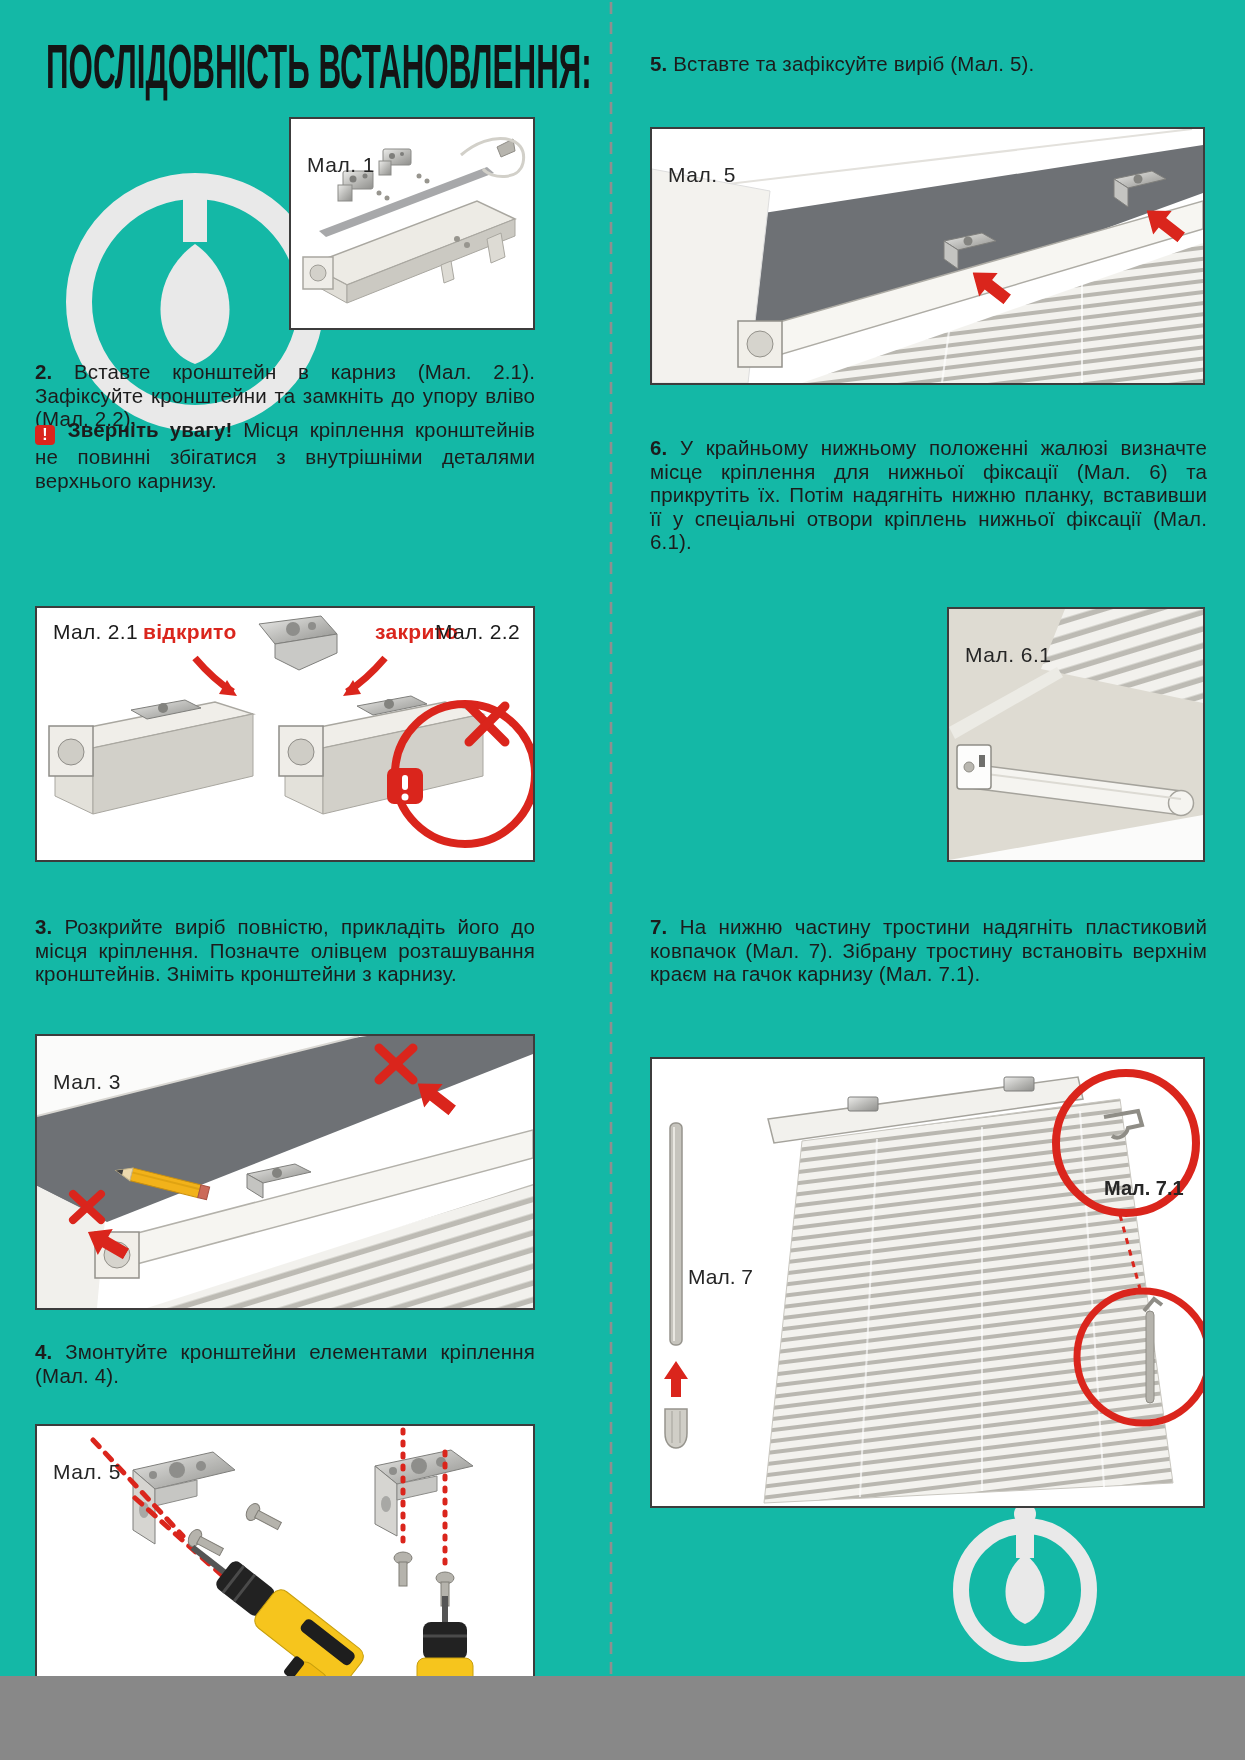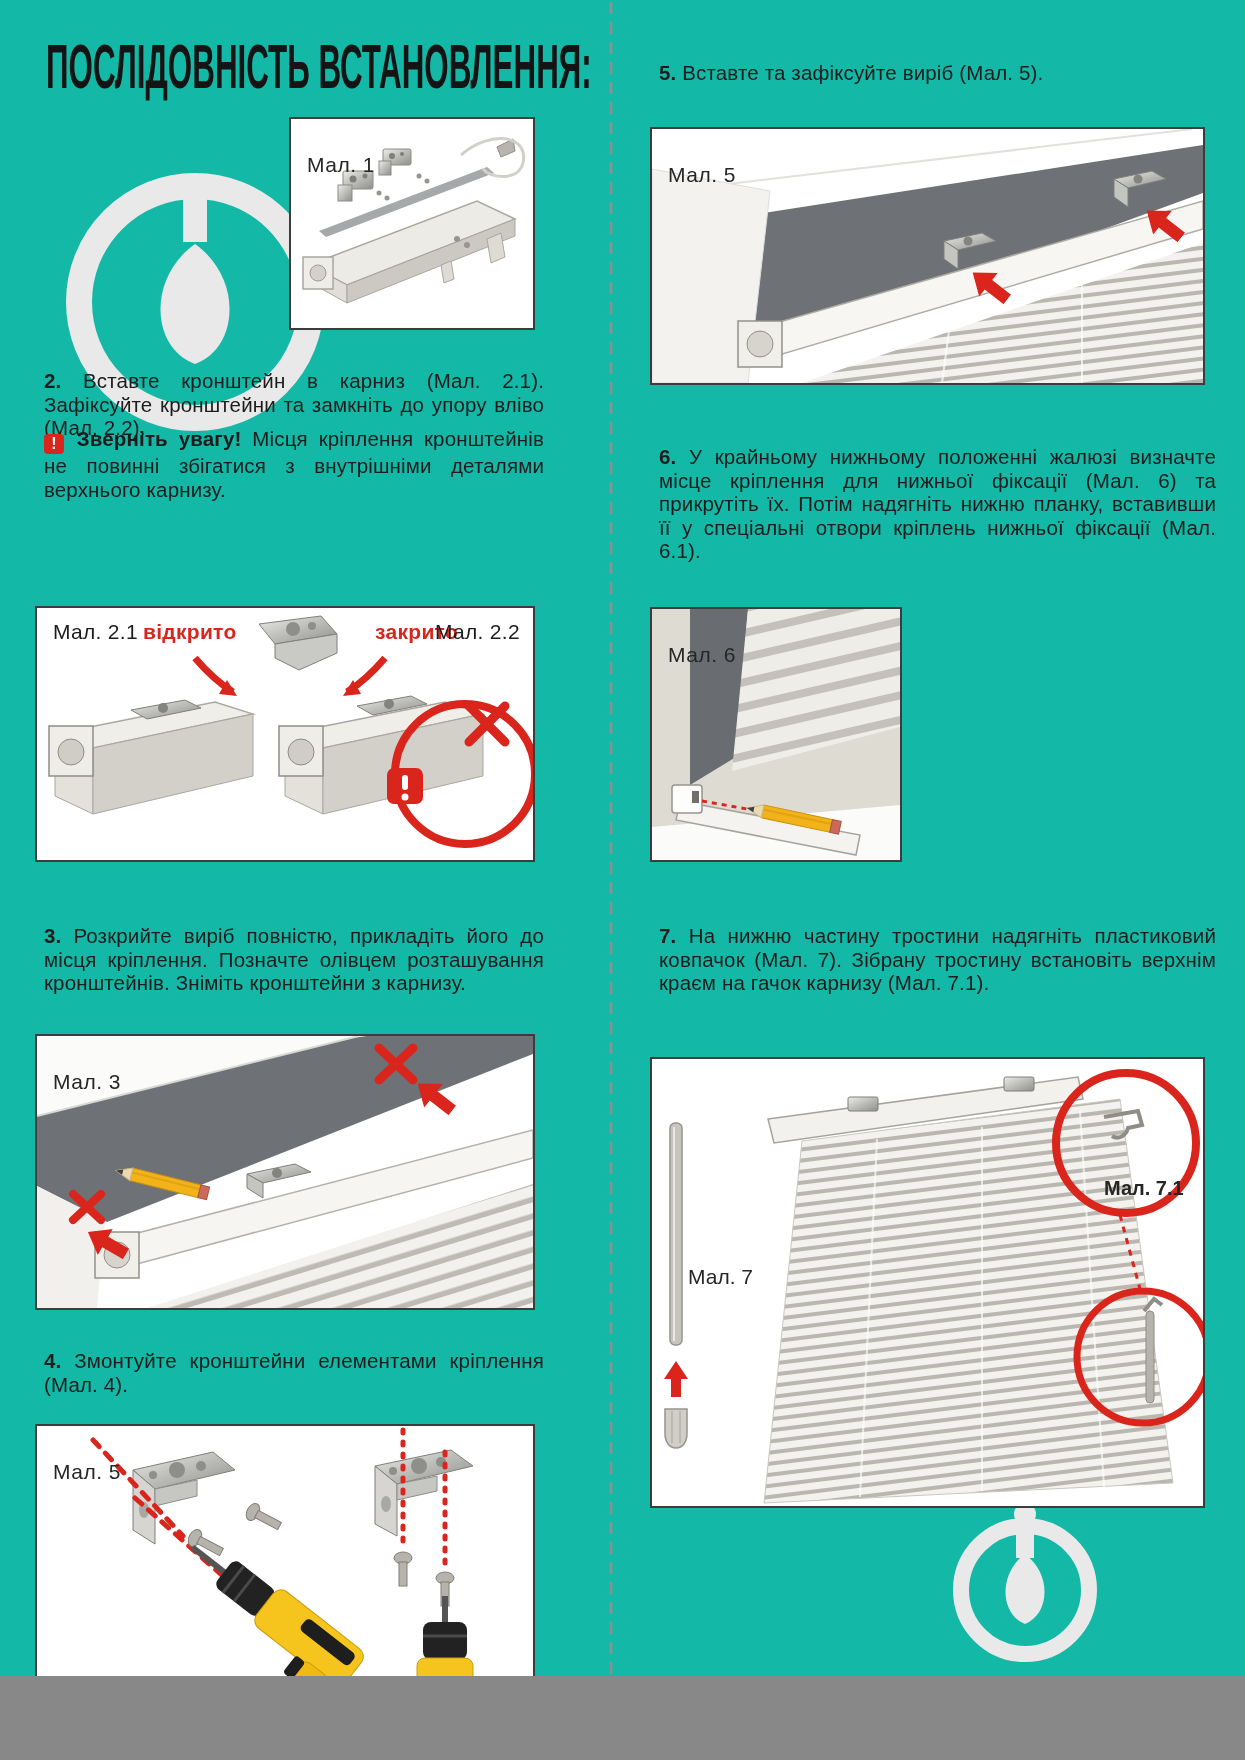--- a/index.html
+++ b/index.html
@@ -3,21 +3,21 @@
 <meta charset="utf-8">
 <style>
   html,body{margin:0;padding:0;background:#888;}
   #page{position:relative;width:1245px;height:1676px;background:#14b8a6;margin:0 auto;
         font-family:"Liberation Sans","DejaVu Sans",sans-serif;color:#1c1c1c;overflow:hidden;}
   .wm{position:absolute;z-index:0;}
   .col-divider{position:absolute;left:606px;top:0;width:10px;height:1760px;z-index:1;}
   h1.title{position:absolute;left:46px;top:30px;margin:0;z-index:2;white-space:nowrap;}
   .title-inner{display:inline-block;font-size:56px;font-weight:700;color:#141414;
                transform:scale(0.56,1.12);transform-origin:left top;letter-spacing:0px;}
-  .para{position:absolute;margin:9px;text-align:justify;color:#1c1c1c;z-index:2;letter-spacing:0.15px;}
+  .para{position:absolute;margin:0;text-align:justify;color:#1c1c1c;z-index:2;letter-spacing:0.15px;}
   .p-small{font-size:19.5px;line-height:22.4px;}
   .p-std{font-size:20.5px;line-height:23.6px;}
   .para b{font-weight:700;}
   .wicon{display:inline-block;width:20px;height:20px;background:#da251c;color:#fff;border-radius:4px;
          text-align:center;font-weight:700;font-size:16px;line-height:20px;vertical-align:-3px;margin-right:2px;}
   .fig{position:absolute;background:#fff;border:2px solid #3c3c3c;z-index:2;box-sizing:border-box;}
   .fig > svg{position:absolute;left:0;top:0;width:100%;height:100%;display:block;}
   .fig-label{position:absolute;top:10px;left:16px;font-size:21px;color:#262626;z-index:3;letter-spacing:0.5px;margin-top:24px;}
   .fig2-lab{position:absolute;top:12px;font-size:21px;z-index:3;letter-spacing:0.3px;}
   .red-lab{color:#da251c;font-weight:700;}
@@ -323,43 +323,40 @@
       <use href="#redArrow" width="44" height="30" transform="translate(490,80) rotate(38 22 15)"></use>
     </svg>
     <div class="fig-label">Мал. 5</div>
   </div>
 
   <p class="para p-std" style="left:650px;top:436px;width:557px;">
     <b>6.</b>
     <span>У крайньому нижньому положенні жалюзі визначте місце кріплення для нижньої фіксації (Мал. 6) та прикрутіть їх. Потім надягніть нижню планку, вставивши її у спеціальні отвори кріплень нижньої фіксації (Мал. 6.1).</span>
   </p>
 
-  <div class="fig" style="left:650px;top:607px;width:252px;height:255px;">
-    <svg viewBox="0 0 248 251">
-      <rect width="248" height="251" fill="#dedbd2"></rect>
-      <path d="M38 0 L96 0 L84 148 L38 176 Z" fill="#696c70"></path>
-      <path d="M96 0 L248 0 L248 118 L80 162 Z" fill="url(#pSlatBig)"></path>
-      <path d="M0 218 L248 196 L248 251 L0 251 Z" fill="#fbfbfa"></path>
-      <path d="M28 192 L208 226 L204 246 L24 211 Z" fill="#f4f3ef" stroke="#a5a39c" stroke-width="1.5"></path>
-      <g>
-        <rect x="20" y="176" width="30" height="28" rx="3" fill="#fdfdfc" stroke="#97958e" stroke-width="1.5"></rect>
-        <rect x="40" y="182" width="7" height="12" fill="#6f6f6c"></rect>
-      </g>
-      <line x1="50" y1="192" x2="112" y2="203" stroke="#da251c" stroke-width="3" stroke-dasharray="5 5"></line>
-      <g transform="translate(112,196) rotate(12)">
-        <rect x="0" y="0" width="70" height="13" fill="#f2b21a" stroke="#c98f0e"></rect>
-        <line x1="0" y1="4.5" x2="70" y2="4.5" stroke="#e0a312" stroke-width="2"></line>
-        <path d="M-16 6.5 L0 0 L0 13 Z" fill="#ecd9ae" stroke="#c9b98e"></path>
-        <path d="M-16 6.5 L-9 3.8 L-9 9.2 Z" fill="#3f3f3f"></path>
-        <rect x="70" y="0" width="9" height="13" fill="#cc6a59" stroke="#a85244"></rect>
-      </g>
-    </svg>
-    <div class="fig-label">Мал. 6</div>
-  </div>
-
+
+  <div class="fig" style="left:947px;top:607px;width:258px;height:255px;">
+    <svg viewBox="0 0 254 251">
+      <rect width="254" height="251" fill="#dedbd2"></rect>
+      <path d="M116 0 L254 0 L254 94 L92 60 Z" fill="url(#pSlatMid)"></path>
+      <path d="M0 118 L108 58 L114 68 L6 130 Z" fill="#ecebe5"></path>
+      <path d="M0 251 L254 206 L254 251 Z" fill="#fbfbfa"></path>
+      <g>
+        <path d="M14 154 L232 182 L232 206 L14 178 Z" fill="#f5f4f0" stroke="#a5a39c" stroke-width="1.5"></path>
+        <circle cx="232" cy="194" r="12.5" fill="#f5f4f0" stroke="#a5a39c" stroke-width="1.5"></circle>
+        <line x1="14" y1="162" x2="232" y2="190" stroke="#dcdad3" stroke-width="2"></line>
+      </g>
+      <g>
+        <rect x="8" y="136" width="34" height="44" rx="3" fill="#fdfdfc" stroke="#8f8d86" stroke-width="1.5"></rect>
+        <circle cx="20" cy="158" r="5" fill="#b9b7b0" stroke="#8f8d86"></circle>
+        <rect x="30" y="146" width="6" height="12" fill="#6f6f6c"></rect>
+      </g>
+    </svg>
+    <div class="fig-label">Мал. 6.1</div>
+  </div>
 
   <p class="para p-std" style="left:650px;top:915px;width:557px;">
     <b>7.</b>
     <span>На нижню частину тростини надягніть пластиковий ковпачок (Мал. 7). Зібрану тростину встановіть верхнім краєм на гачок карнизу (Мал. 7.1).</span>
   </p>
 
   <div class="fig" style="left:650px;top:1057px;width:555px;height:451px;">
     <svg viewBox="0 0 551 447">
 
       <g>

